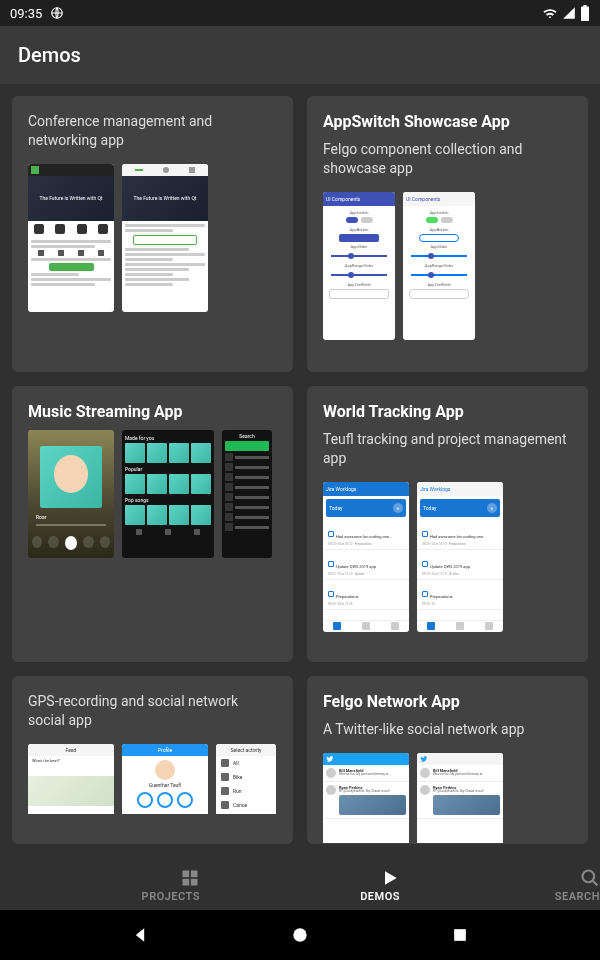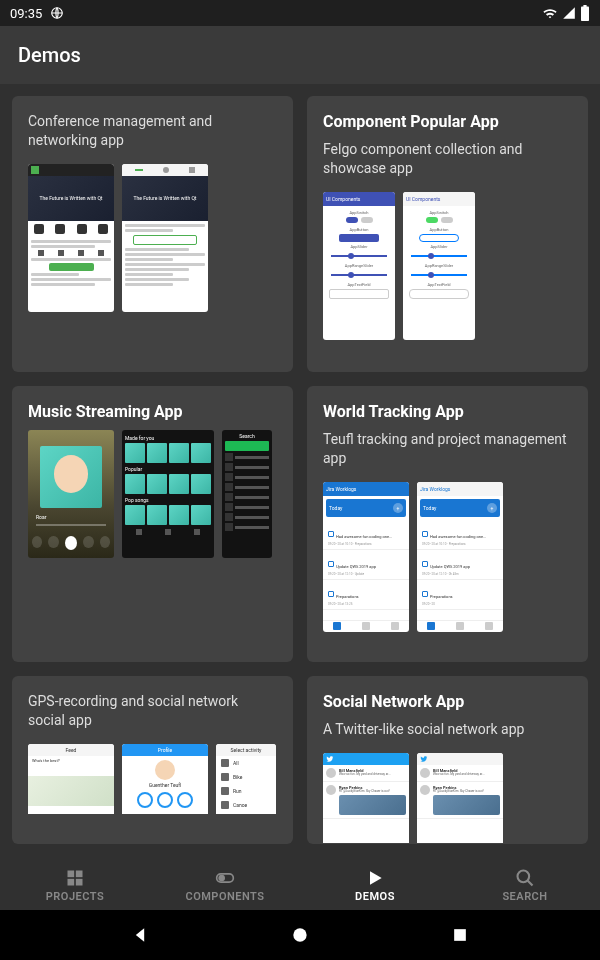--- a/index.html
+++ b/index.html
@@ -518,21 +518,21 @@
       left: 0;
       right: 0;
       height: 50px;
       background: #303030;
       display: flex;
     }
     .nav-item {
       flex: 1;
       display: flex;
       flex-direction: column;
-      align-items: center;
+      align-items: flex-end;
       justify-content: center;
       gap: 2px;
       color: #888;
     }
     .nav-item.active {
       color: #fff;
     }
     .nav-icon {
       width: 20px;
       height: 20px;
@@ -655,21 +655,21 @@
               <div class="thumb-line med"></div>
               <div class="thumb-line short"></div>
             <div class="thumb-line med"></div>
               <div class="thumb-line short"></div>
           </div>
         </div>
       </div>
     </div>
 
     <div class="card">
-      <div class="card-title">Component Popular App</div>
+      <div class="card-title">AppSwitch Showcase App</div>
       <div class="card-desc">Felgo component collection and showcase app</div>
       <div class="thumbs">
         <div class="thumb" style="width:72px;height:148px">
           <div class="comp-thumb-header">
               <span>UI Components</span>
             </div>
           <div class="comp-section">
             <div class="comp-label">AppSwitch</div>
             <div class="comp-switch-row">
                 <div class="comp-switch"></div>
@@ -879,21 +879,21 @@
             </div>
           <div class="wk-list-item">
               <div class="wk-list-icon"></div>
               <span>Canoe</span>
             </div>
         </div>
       </div>
     </div>
 
     <div class="card short">
-      <div class="card-title">Social Network App</div>
+      <div class="card-title">Felgo Network App</div>
       <div class="card-desc">A Twitter-like social network app</div>
       <div class="thumbs">
         <div class="social-thumb">
           <div class="soc-header">
               <svg class="soc-bird" viewBox="0 0 24 24" fill="#fff">
                 <path d="M22 5.8c-.8.4-1.6.6-2.5.7.9-.5 1.6-1.4 1.9-2.4-.8.5-1.8.9-2.7 1.1C17.9 4.3 16.8 3.8 15.6 3.8c-2.3 0-4.2 1.9-4.2 4.2 0 .3 0 .6.1 1-3.5-.2-6.6-1.9-8.7-4.4-.4.6-.6 1.4-.6 2.2 0 1.5.7 2.7 1.9 3.5-.7 0-1.3-.2-1.9-.5v.1c0 2 1.4 3.7 3.4 4.1-.4.1-.7.1-1.1.1-.3 0-.5 0-.8-.1.5 1.7 2.1 2.9 4 2.9-1.5 1.1-3.3 1.8-5.3 1.8-.3 0-.7 0-1-.1 1.9 1.2 4.1 1.9 6.5 1.9 7.8 0 12.1-6.5 12.1-12.1v-.5c.8-.6 1.6-1.4 2.1-2.3z"></path>
               </svg>
             </div>
           <div class="soc-tweet">
               <div class="soc-avatar"></div>
@@ -941,27 +941,20 @@
 
 <div class="bottom-nav">
   <div class="nav-item">
     <svg class="nav-icon" viewBox="0 0 24 24" fill="currentColor">
         <rect x="3" y="3" width="8" height="8"></rect>
         <rect x="13" y="3" width="8" height="8"></rect>
         <rect x="3" y="13" width="8" height="8"></rect>
         <rect x="13" y="13" width="8" height="8"></rect>
       </svg>
     <span class="nav-label">PROJECTS</span>
-  </div>
-  <div class="nav-item">
-    <svg class="nav-icon" viewBox="0 0 24 24" fill="currentColor">
-        <rect x="2" y="7" width="20" height="10" rx="5" fill="none" stroke="currentColor" stroke-width="2"></rect>
-        <circle cx="8" cy="12" r="4"></circle>
-      </svg>
-    <span class="nav-label">COMPONENTS</span>
   </div>
   <div class="nav-item active">
     <svg class="nav-icon" viewBox="0 0 24 24" fill="currentColor">
         <path d="M6 4l14 8-14 8z"></path>
       </svg>
     <span class="nav-label">DEMOS</span>
   </div>
   <div class="nav-item">
     <svg class="nav-icon" viewBox="0 0 24 24" fill="none" stroke="currentColor" stroke-width="2.5">
         <circle cx="10" cy="10" r="7"></circle>

